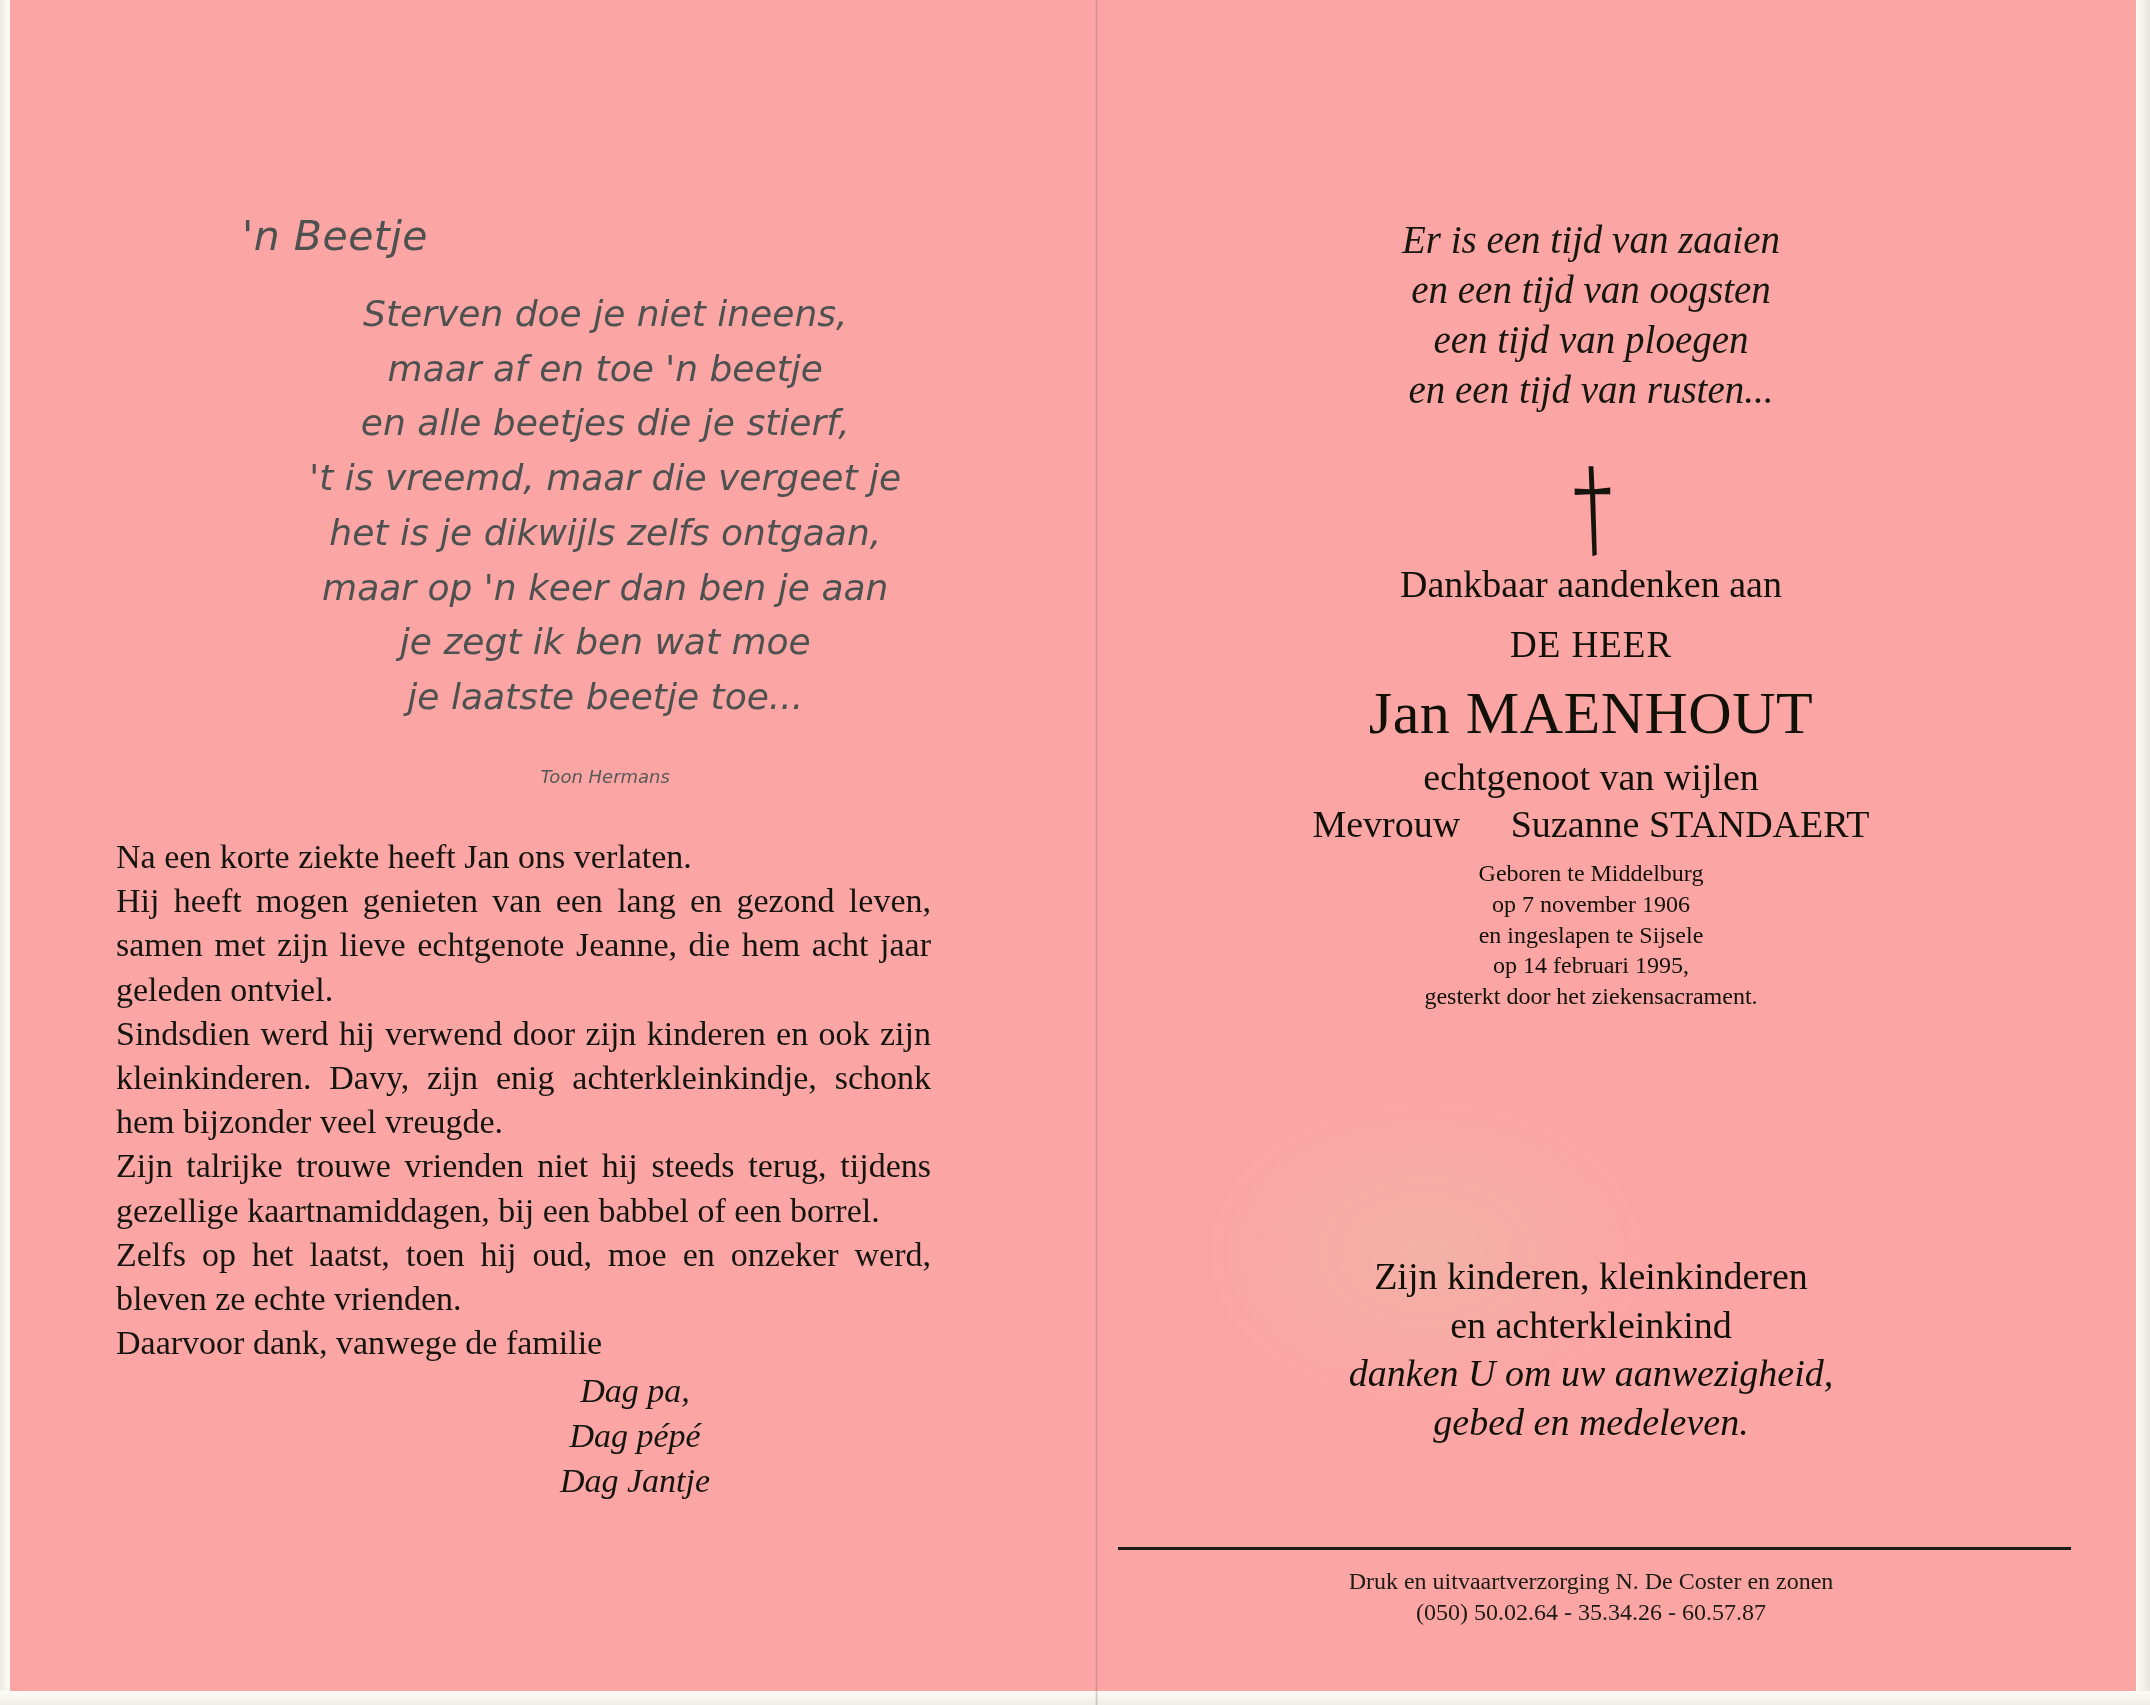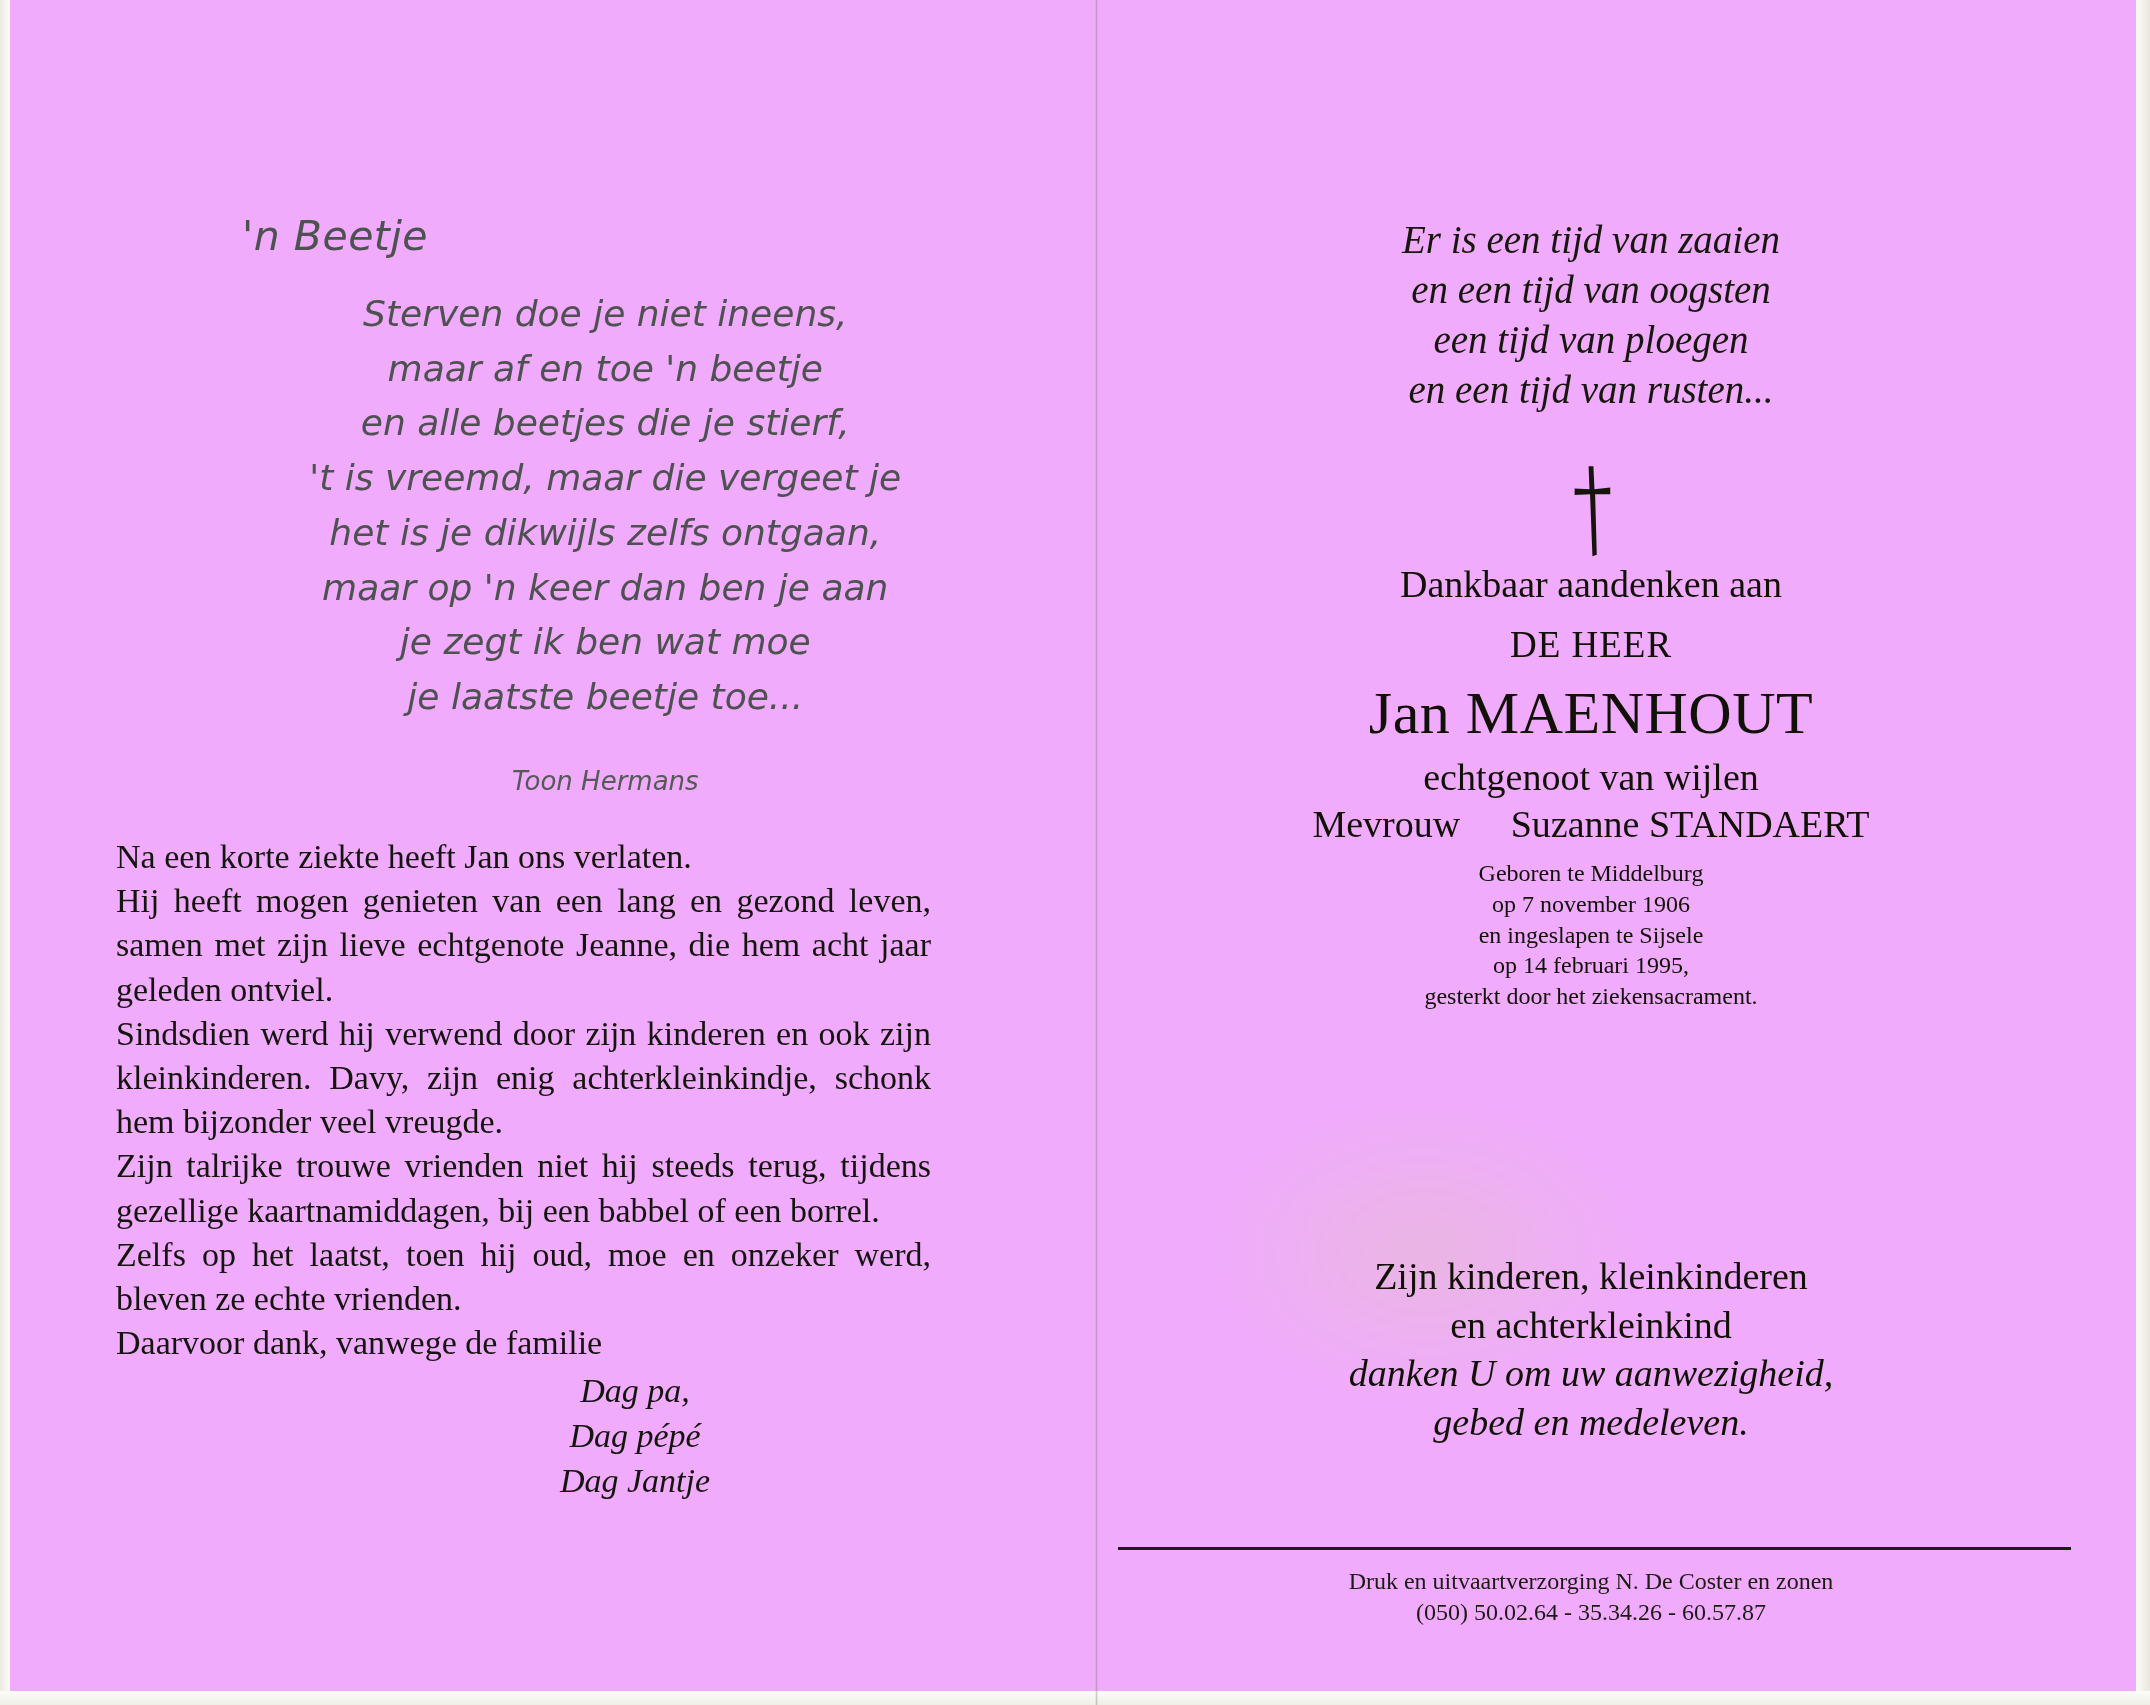--- a/index.html
+++ b/index.html
@@ -11,21 +11,21 @@
     width: 2150px;
     height: 1706px;
     font-family: "Liberation Serif", serif;
     color: #1a1a18;
     overflow: hidden;
     position: relative;
   }
   .card {
     position: absolute;
     inset: 0;
-    background: #f0abfc;
+    background: #fca5a5;
   }
   
   .paper-edge-left {
     position: absolute;
     left: 0; top: 0; bottom: 0; width: 9.7px;
     background: linear-gradient(to right, #eceae2, #fdfcf8);
   }
   .paper-edge-right {
     position: absolute;
     right: 0; top: 0; bottom: 0; width: 13.6px;
@@ -70,21 +70,21 @@
   }
   .poem-body {
     text-align: center;
     font-size: 36px;
     line-height: 1.52;
     padding-left: 17.5px;
   }
   .poem-body div { white-space: nowrap; }
   .poem-author {
     text-align: center;
-    font-size: 26px;
+    font-size: 18px;
     margin-top: 41px;
     padding-left: 17.5px;
     color: #555957;
   }
 
   .left-text {
     position: absolute;
     left: 0px;
     top: 835px;
     width: 815px;

